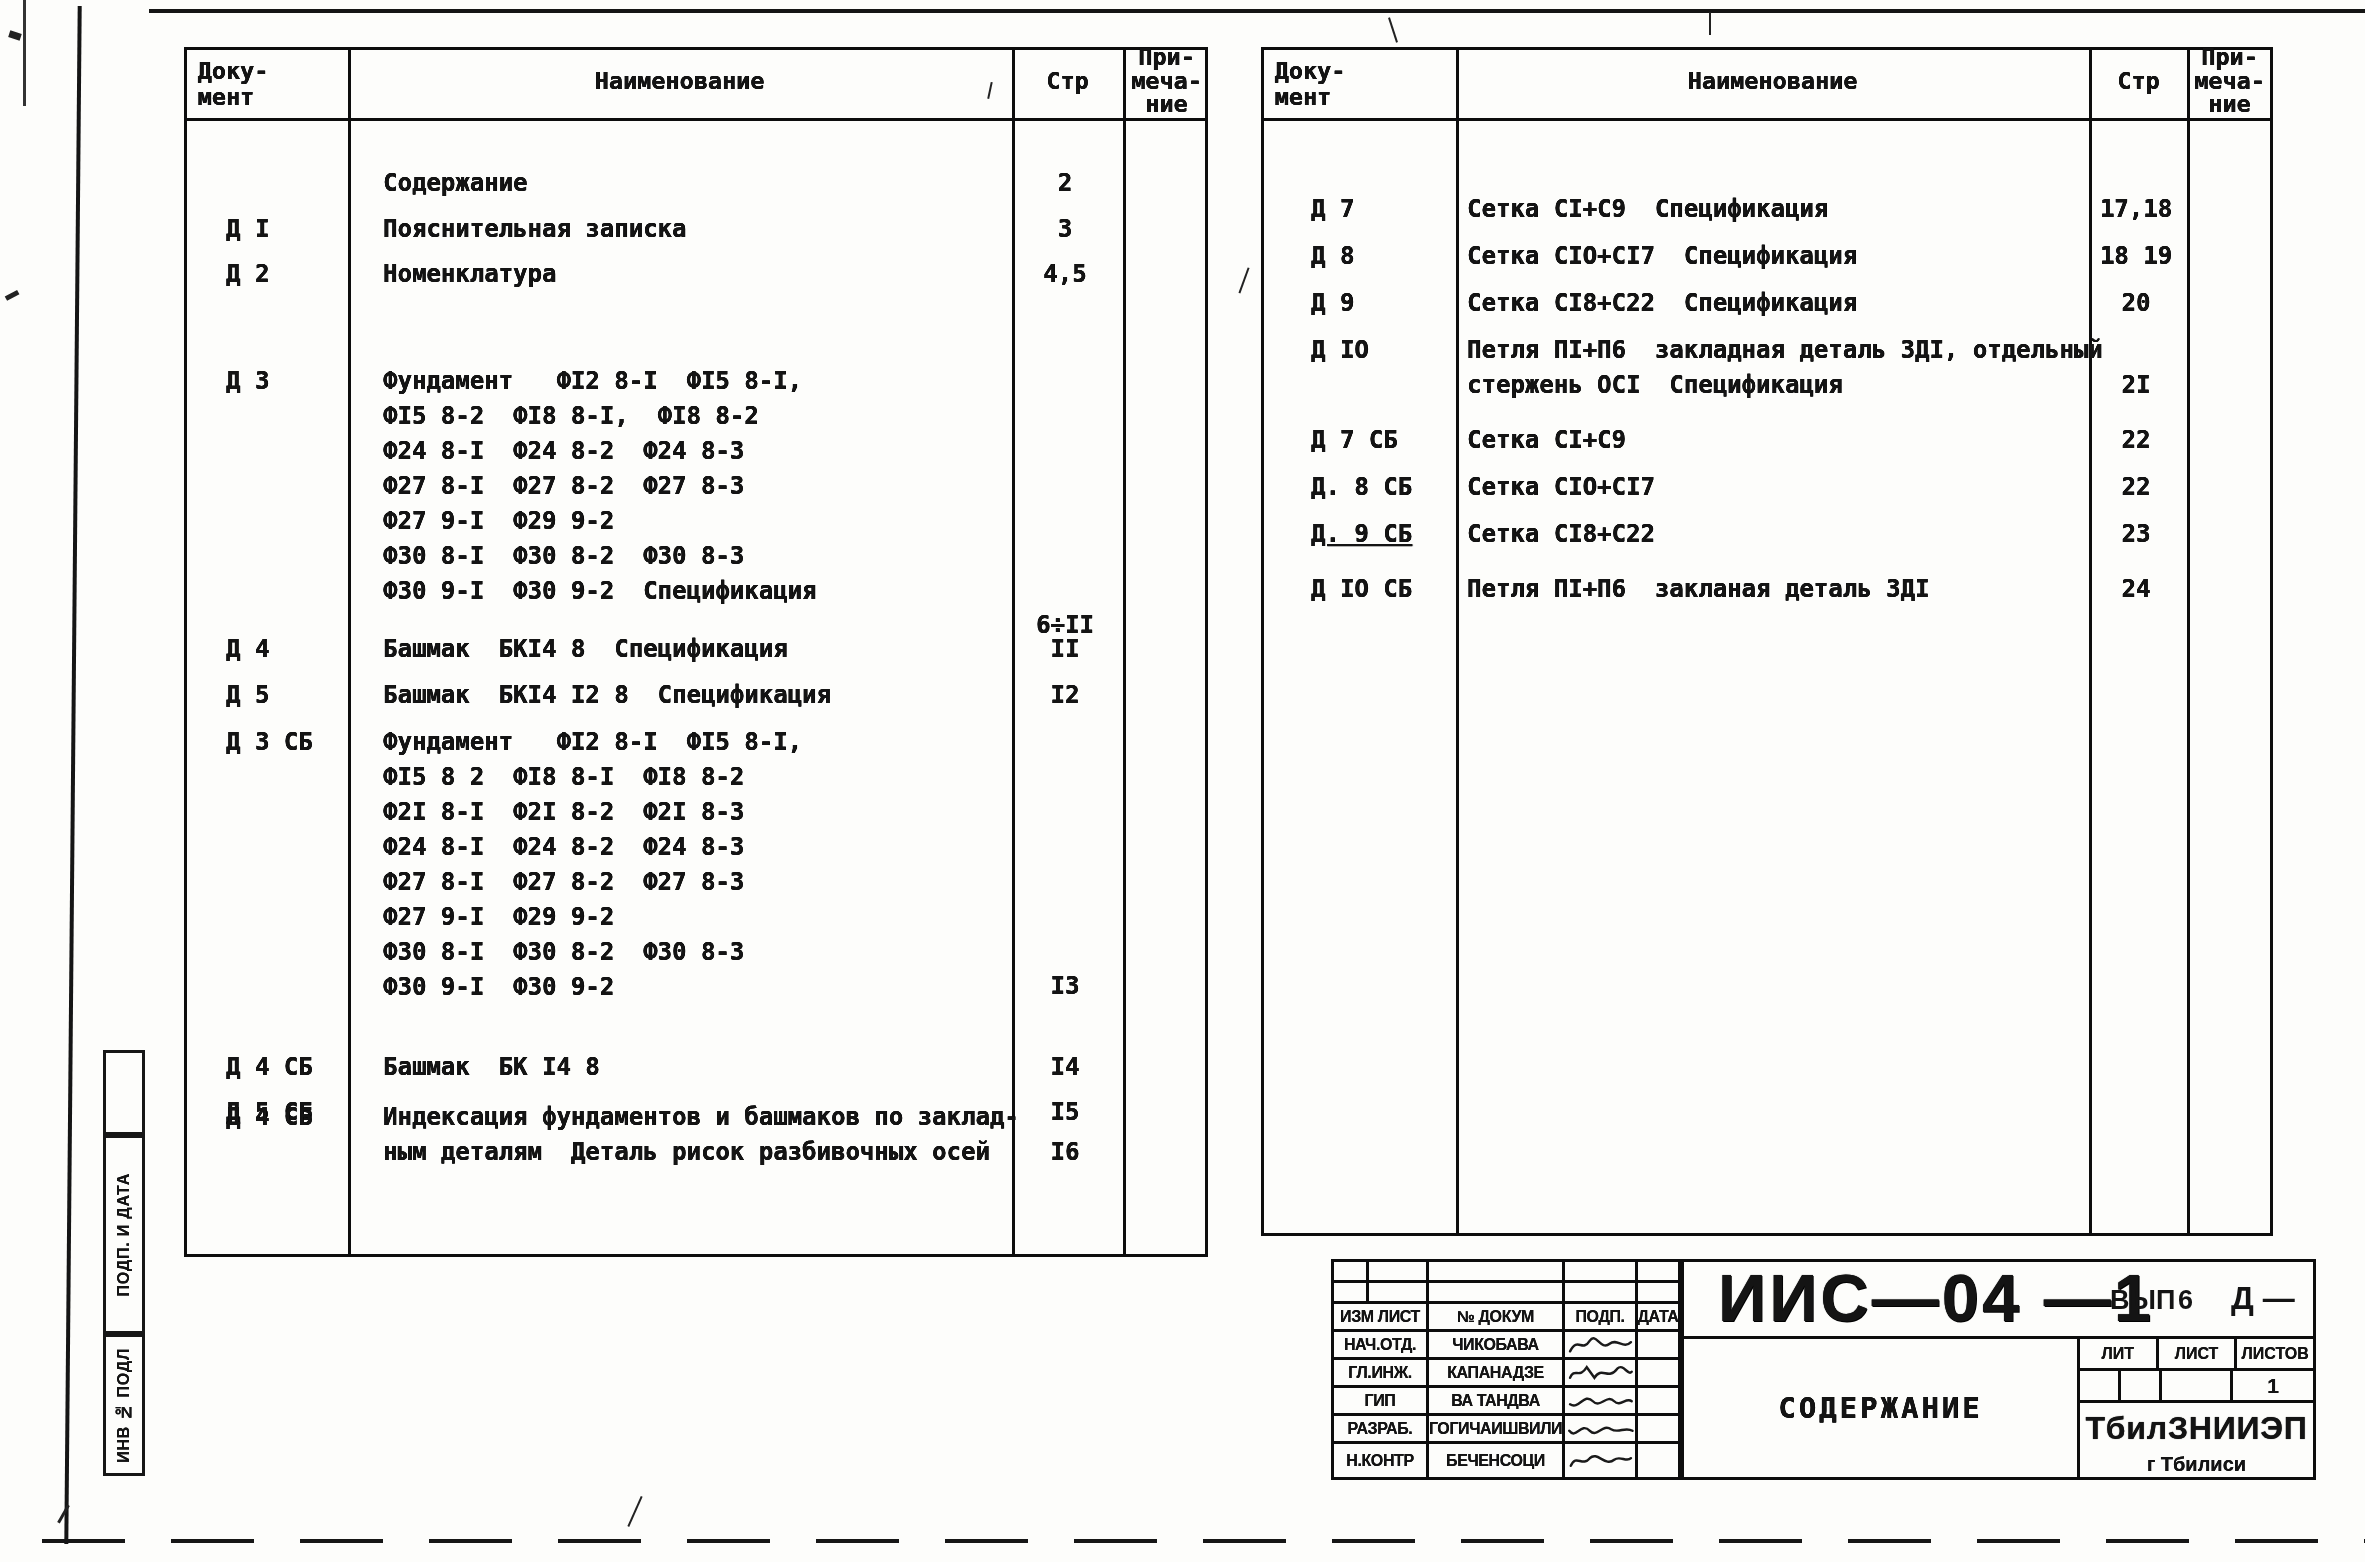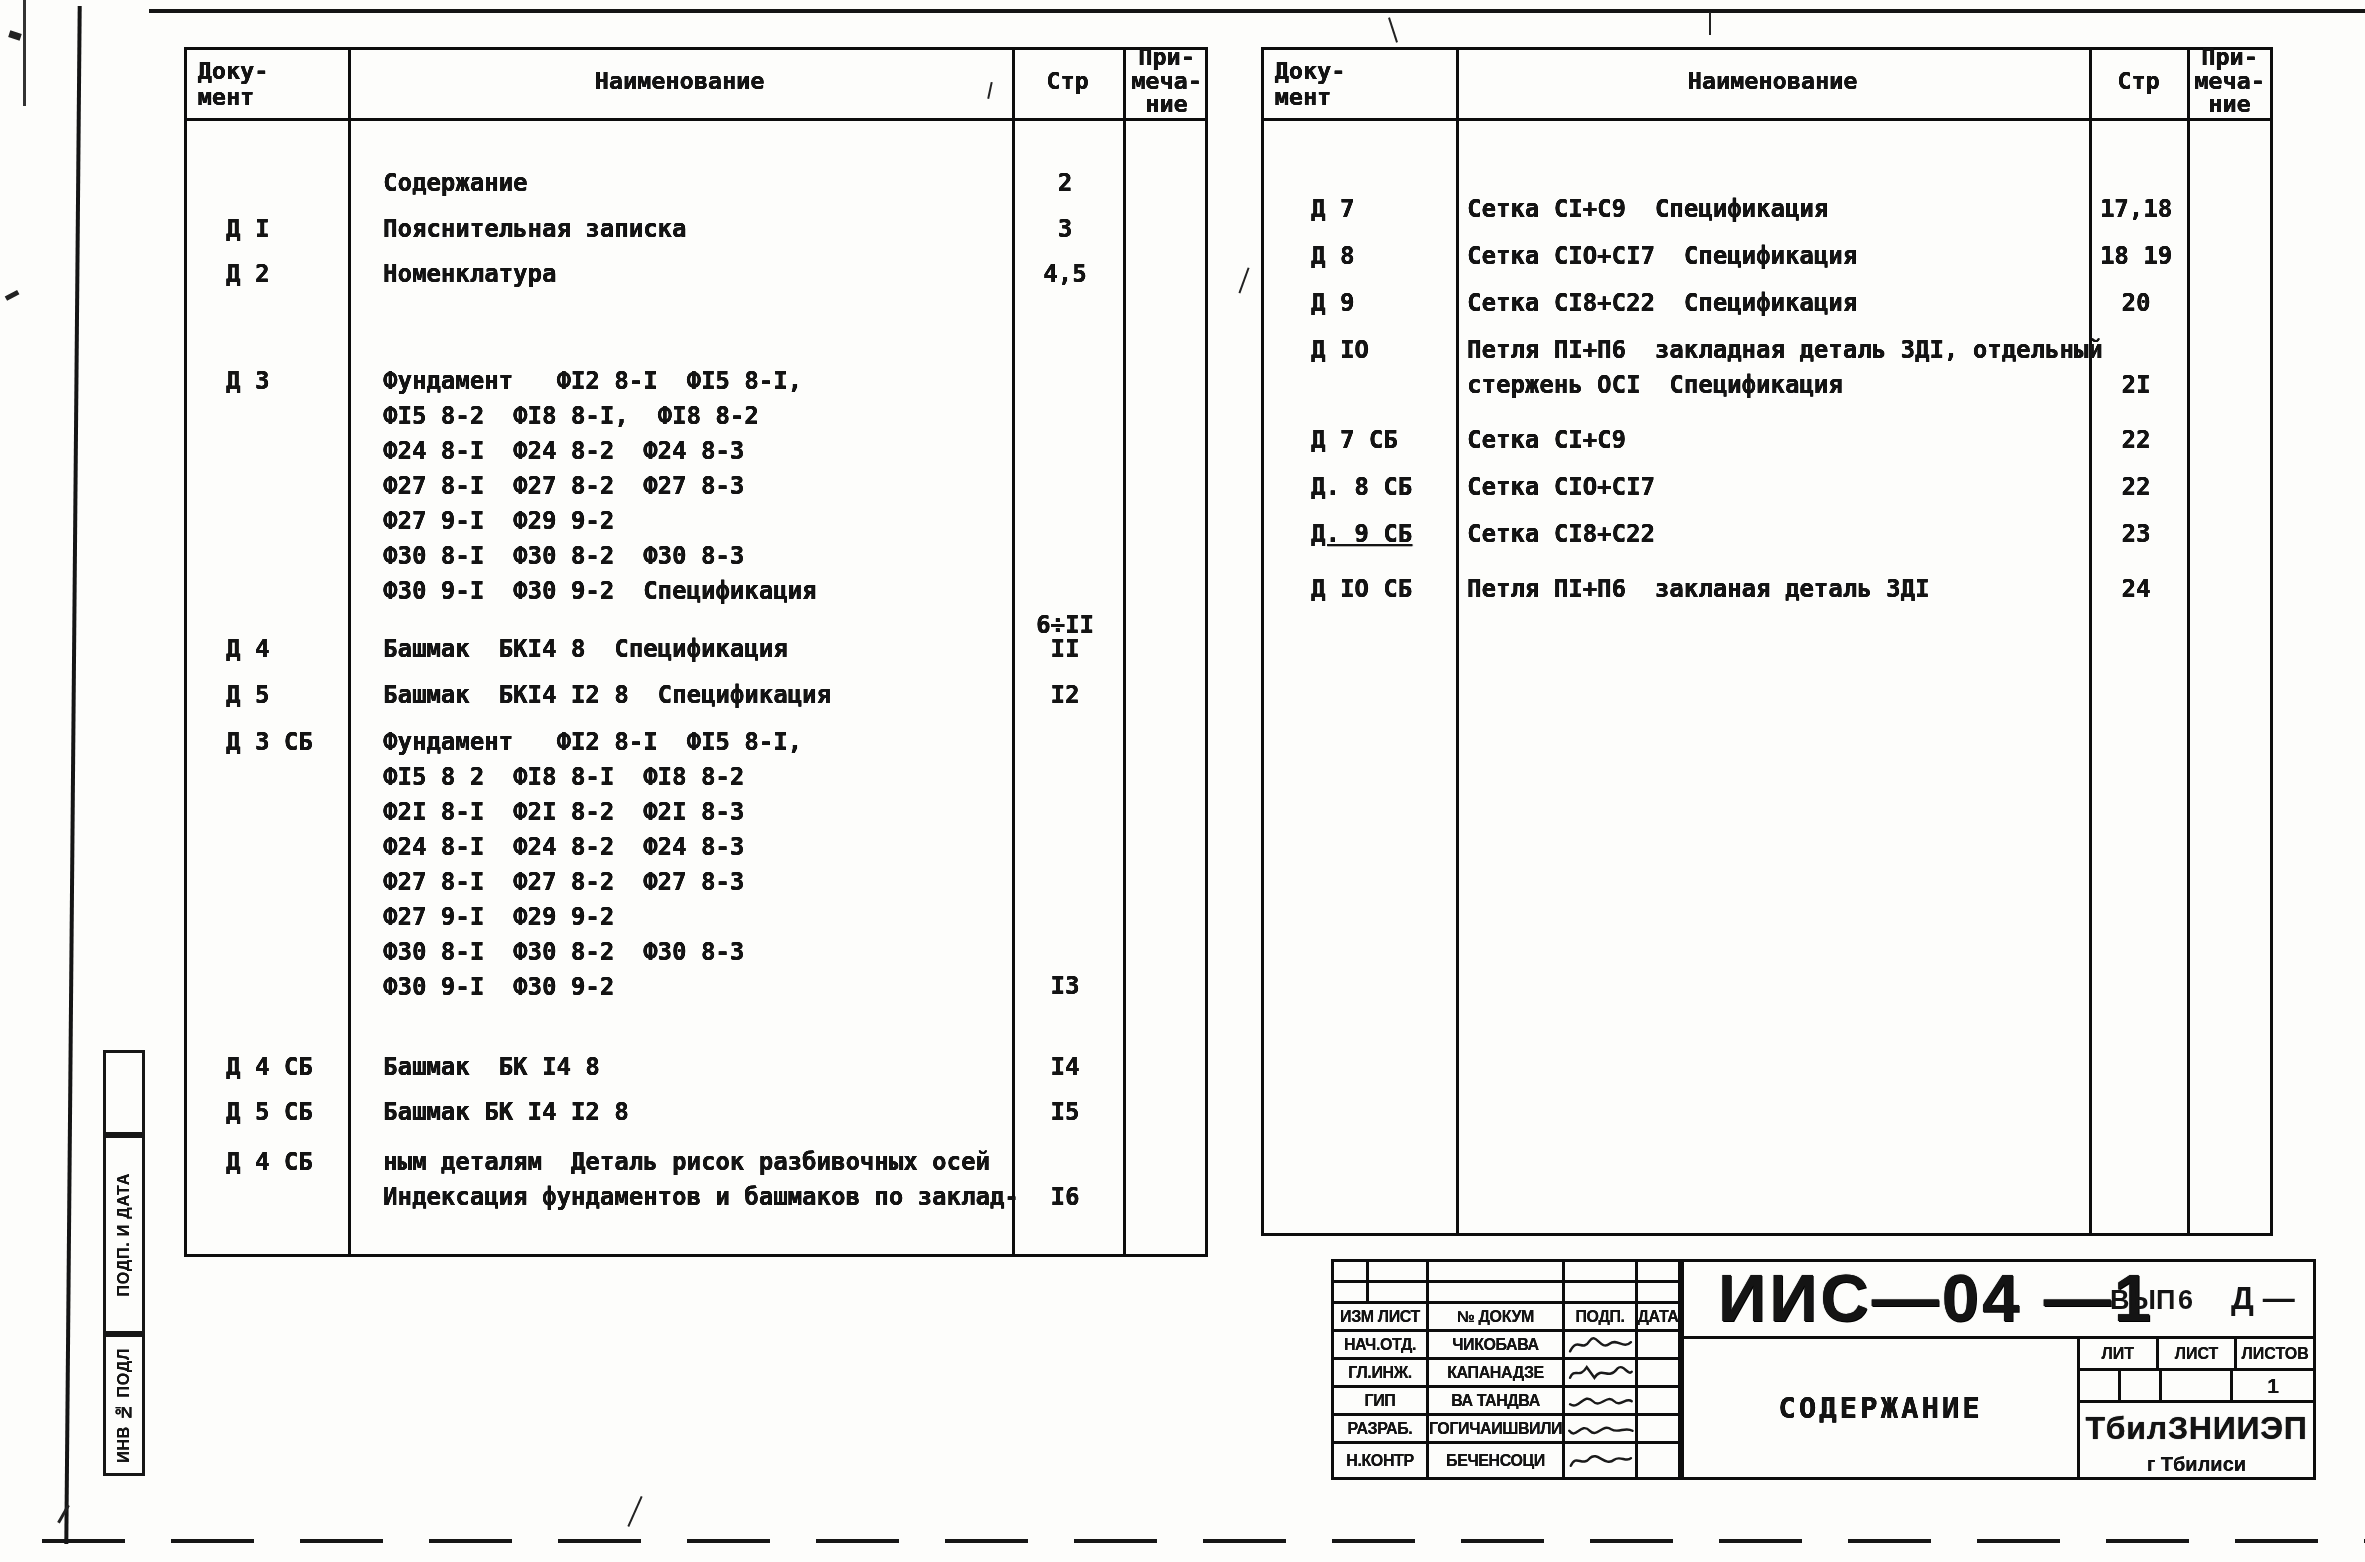--- a/index.html
+++ b/index.html
@@ -150,27 +150,26 @@
           <div class="nline tw" style="margin-left: 196px;">Ф30 9-I  Ф30 9-2</div>
           <span class="pg tw" style="left: 821px; width: 114px; top: 244px;">I3</span>
         </div>
         <div class="row" style="margin-top: 45px;">
           <span class="doc tw" style="left: 39px;">Д 4 СБ</span>
           <div class="nline tw" style="margin-left: 196px;">Башмак  БК I4 8</div>
           <span class="pg tw" style="left: 821px; width: 114px; top: 0px;">I4</span>
         </div>
         <div class="row" style="margin-top: 10.6px;">
           <span class="doc tw" style="left: 39px;">Д 5 СБ</span>
-          <div class="nline tw" style="margin-left: 196px;">Башмак БК I4 I2 8</div>
           <span class="pg tw" style="left: 821px; width: 114px; top: 0px;">I5</span>
         </div>
         <div class="row" style="margin-top: 15px;">
           <span class="doc tw" style="left: 39px;">Д 4 СБ</span>
+          <div class="nline tw" style="margin-left: 196px;">Индексация фундаментов и башмаков по заклад-</div>
           <div class="nline tw" style="margin-left: 196px;">ным деталям  Деталь рисок разбивочных осей</div>
-          <div class="nline tw" style="margin-left: 196px;">Индексация фундаментов и башмаков по заклад-</div>
           <span class="pg tw" style="left: 821px; width: 114px; top: 35px;">I6</span>
         </div>
       </div>
   </div>
 
   <div class="ctable tw" id="rtable" style="left:1261px;top:47px;width:1012px;height:1189px;">
     <div class="vline" style="left:192px;"></div>
     <div class="vline" style="left:825px;"></div>
     <div class="vline" style="left:923px;"></div>
     <div class="hdr">

